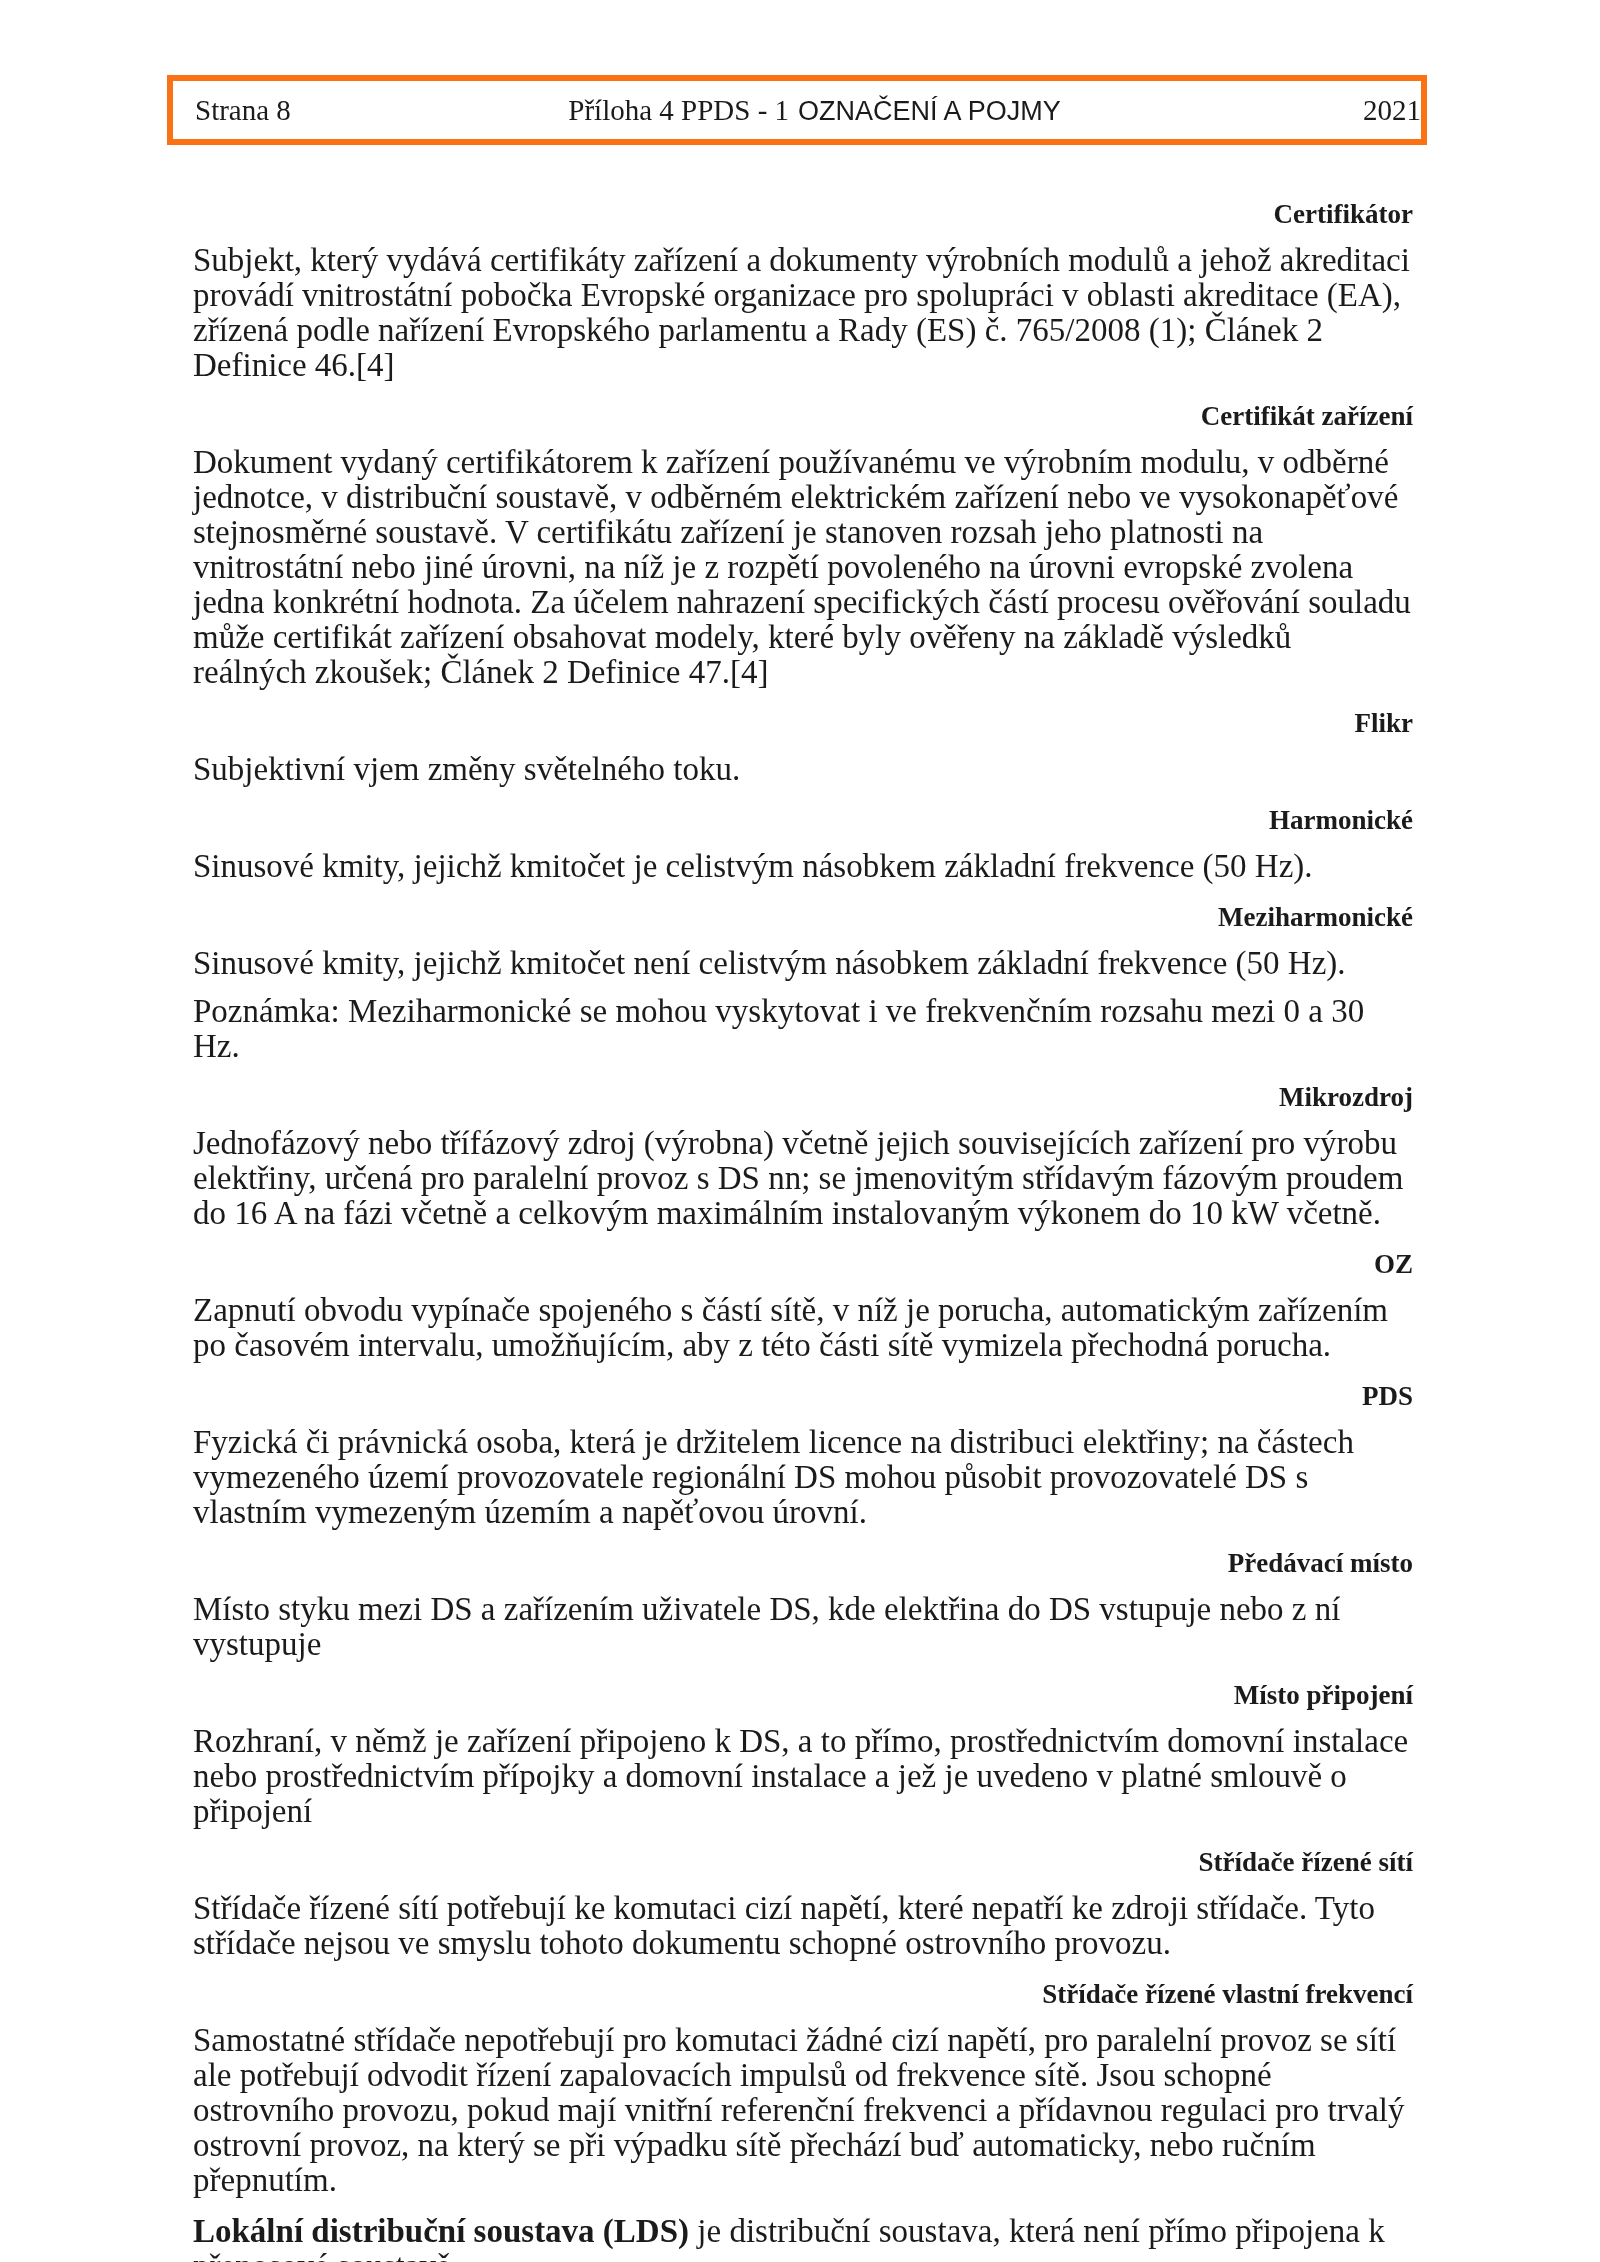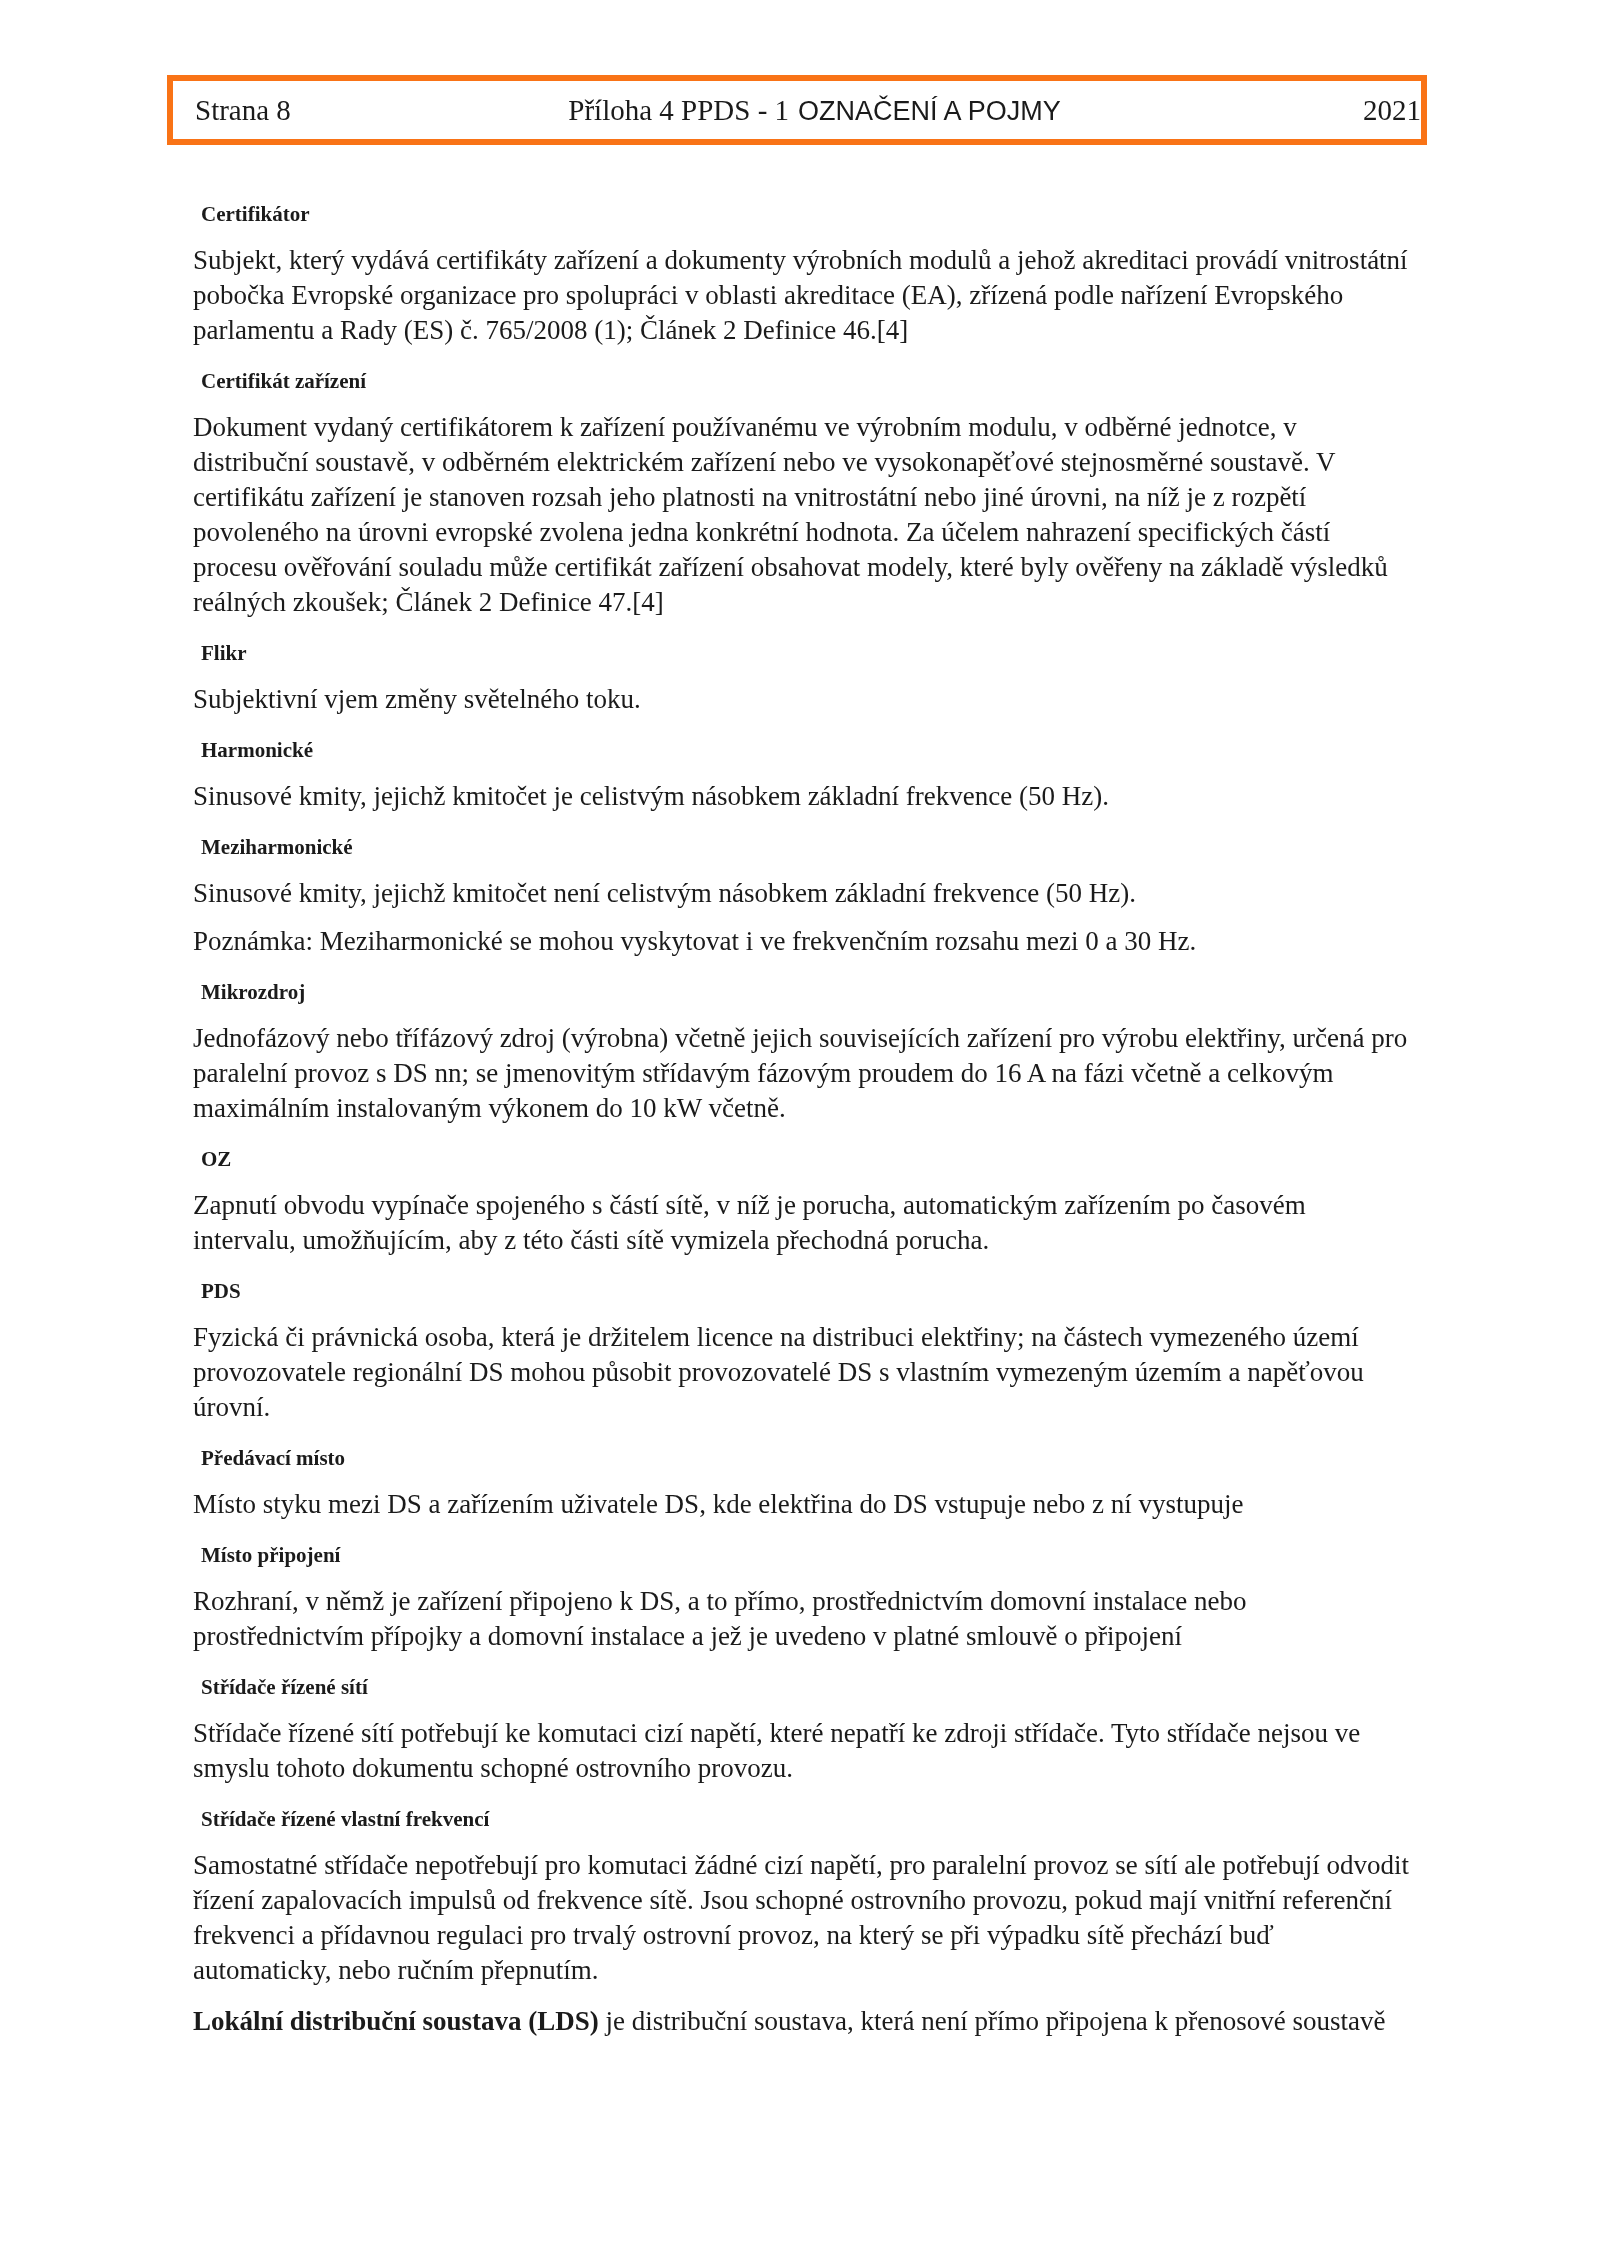--- a/index.html
+++ b/index.html
@@ -24,24 +24,24 @@
     font-size: 29px; white-space: nowrap; pointer-events: none; padding-left: 35px;
   }
   .header-center .sans {
     font-family: "Liberation Sans", sans-serif;
     font-size: 27px; margin-left: 9px;
   }
   .header-right { margin-left: auto; font-size: 29px; white-space: nowrap; }
 
   .content { position: absolute; left: 193px; top: 181px; width: 1220px; }
   .content h3 {
-    font-size: 21px; line-height: 35px;
-    margin: 16px 0 11px 8px; font-weight: bold;
+    font-size: 27px; line-height: 35px;
+    margin: 16px 0 11px 0; font-weight: bold; text-align: right;
   }
-  .content p { font-size: 27px; line-height: 35px; margin: 0; }
+  .content p { font-size: 33px; line-height: 35px; margin: 0; }
   .content p + p { margin-top: 13px; }
   .content section { margin: 0; }
   .lds-par { margin-top: 16px !important; }
   .lds-par b { font-weight: bold; }
 </style>
 </head>
 <body>
 
 <div class="page">
 

